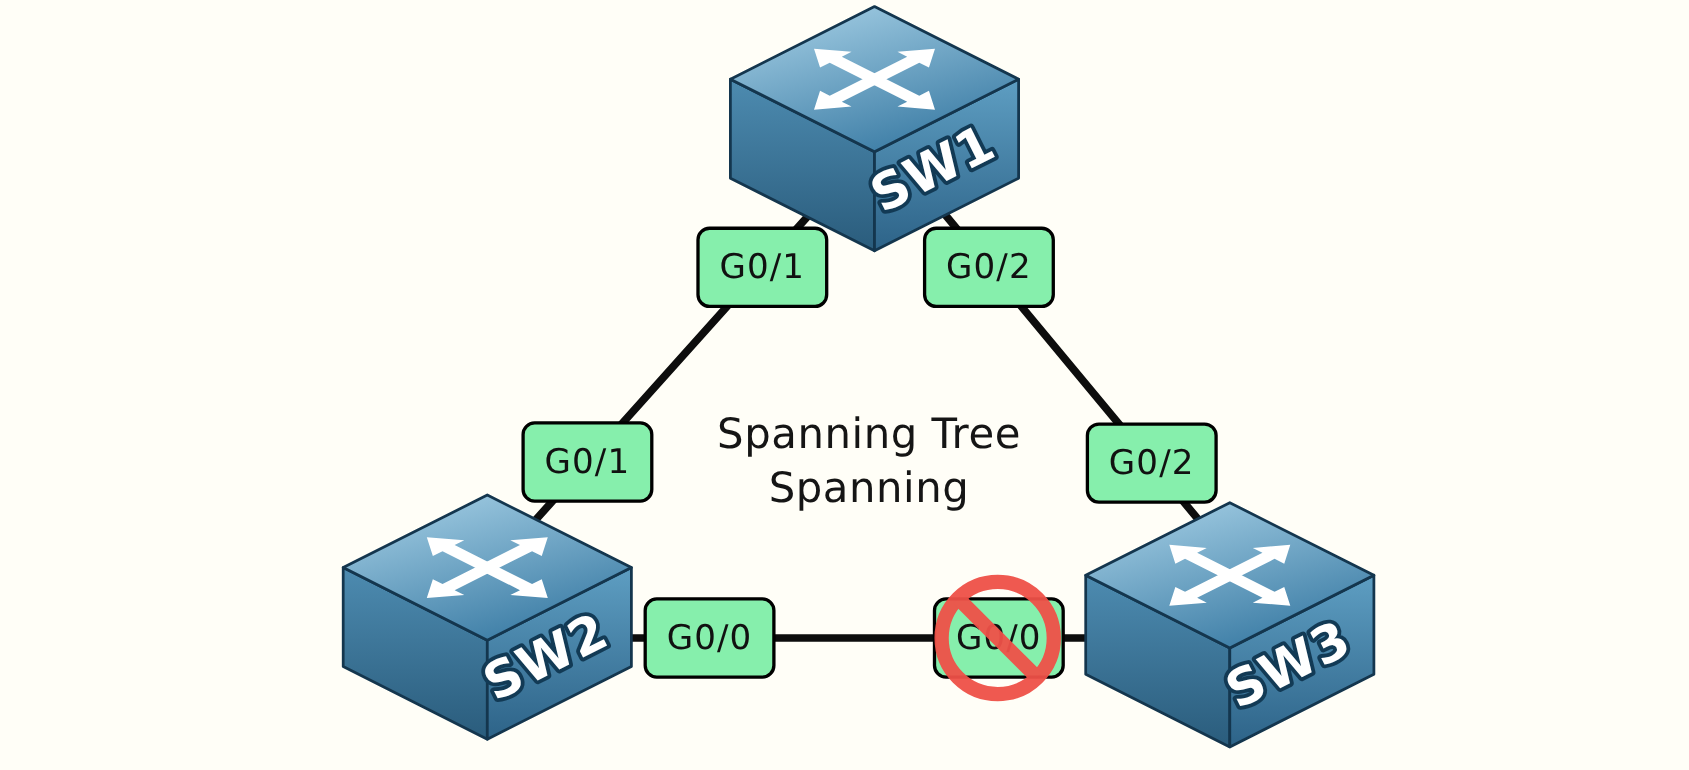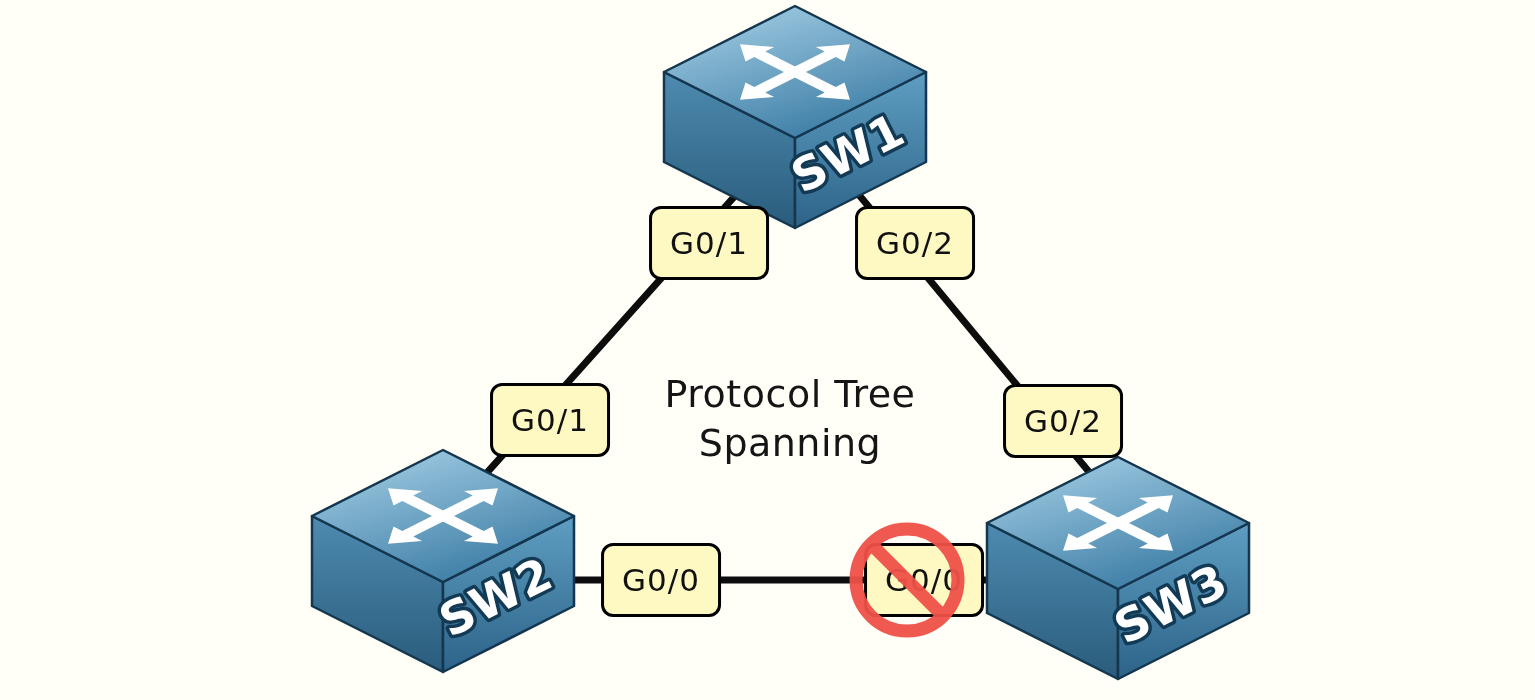--- a/index.html
+++ b/index.html
@@ -13,24 +13,24 @@
   .link-line{stroke:var(--link,#0d0d0d);stroke-width:7;stroke-linecap:round;}
   .switch{position:absolute;z-index:2;}
   .sw-label{
     font-family:"DejaVu Sans","Liberation Sans",sans-serif;
     font-weight:800;font-size:46px;letter-spacing:1px;
     fill:#ffffff;stroke:#123a55;stroke-width:7px;
     paint-order:stroke;stroke-linejoin:round;
   }
   .port{
     position:absolute;z-index:3;transform:translate(-50%,-50%);
-    background:#fef9c3;border:3px solid var(--label-border,#000);
+    background:#86efac;border:3px solid var(--label-border,#000);
     border-radius:12px;padding:16px 18px;
     font-size:31px;font-weight:500;color:#111;
-    letter-spacing:1px;white-space:nowrap;margin-left:16px;
+    letter-spacing:1px;white-space:nowrap;
   }
   .no-sign{position:absolute;z-index:4;transform:translate(-50%,-50%);}
   .no-ring{stroke:var(--blocked,#ef5148);stroke-width:13;fill:none;stroke-linecap:butt;}
   .title{
     position:absolute;left:790px;top:370px;z-index:3;
     transform:translateX(-50%);text-align:center;
     font-size:38px;font-weight:500;color:var(--text,#151515);
     letter-spacing:0.5px;line-height:1.3;white-space:nowrap;
   }
 </style>
@@ -134,17 +134,17 @@
   <div class="port" style="left:908px;top:580px">G0/0</div>
 
   <svg class="no-sign" style="left:907px;top:580px" width="128" height="128" viewBox="0 0 128 128">
     <g class="no-ring" opacity="0.95">
       <circle cx="64" cy="64" r="51"></circle>
       <line x1="28" y1="28" x2="100" y2="100"></line>
     </g>
   </svg>
 
   <div class="title">
-    <div>Protocol Tree</div>
+    <div>Spanning Tree</div>
     <div>Spanning</div>
   </div>
 
 </div>
 
 </body></html>

